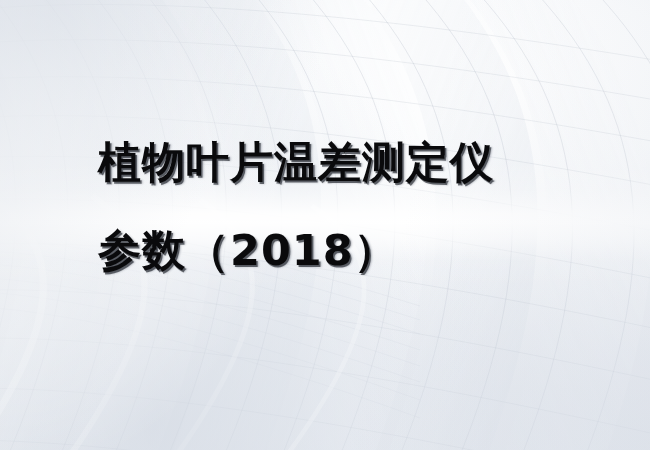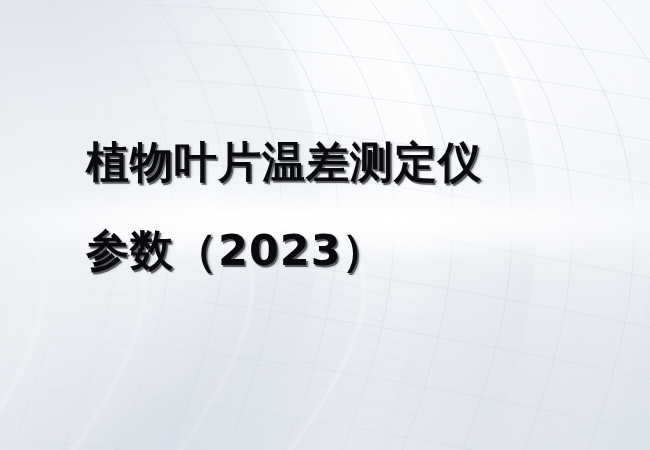--- a/index.html
+++ b/index.html
@@ -58,21 +58,21 @@
       linear-gradient(115deg, rgba(205,212,222,0.40) 0%, rgba(255,255,255,0) 34%),
       linear-gradient(285deg, rgba(210,216,226,0.26) 0%, rgba(255,255,255,0) 40%);
   }
 
   .mesh { position: absolute; inset: 0; }
   .mesh svg { display: block; }
 
   
   .title-block {
     position: absolute;
-    left: 86px;
+    left: 98px;
     top: 118px;
     width: 540px;
   }
 
   .title-line {
     color: #0a0a0c;
     font-weight: 700;
     font-size: 43px;
     line-height: 88px;
     letter-spacing: 1px;
@@ -171,16 +171,16 @@
   </div>
 
   <div class="bg-layer bg-sweep"></div>
 
   <div class="bg-layer bg-band"></div>
 
   <div class="bg-layer bg-vignette"></div>
 
   <div class="title-block">
     <div class="title-line">植物叶片温差测定仪</div>
-    <div class="title-line">参数（2023）</div>
+    <div class="title-line">参数（2018）</div>
   </div>
 
 </div>
 
 </body></html>

